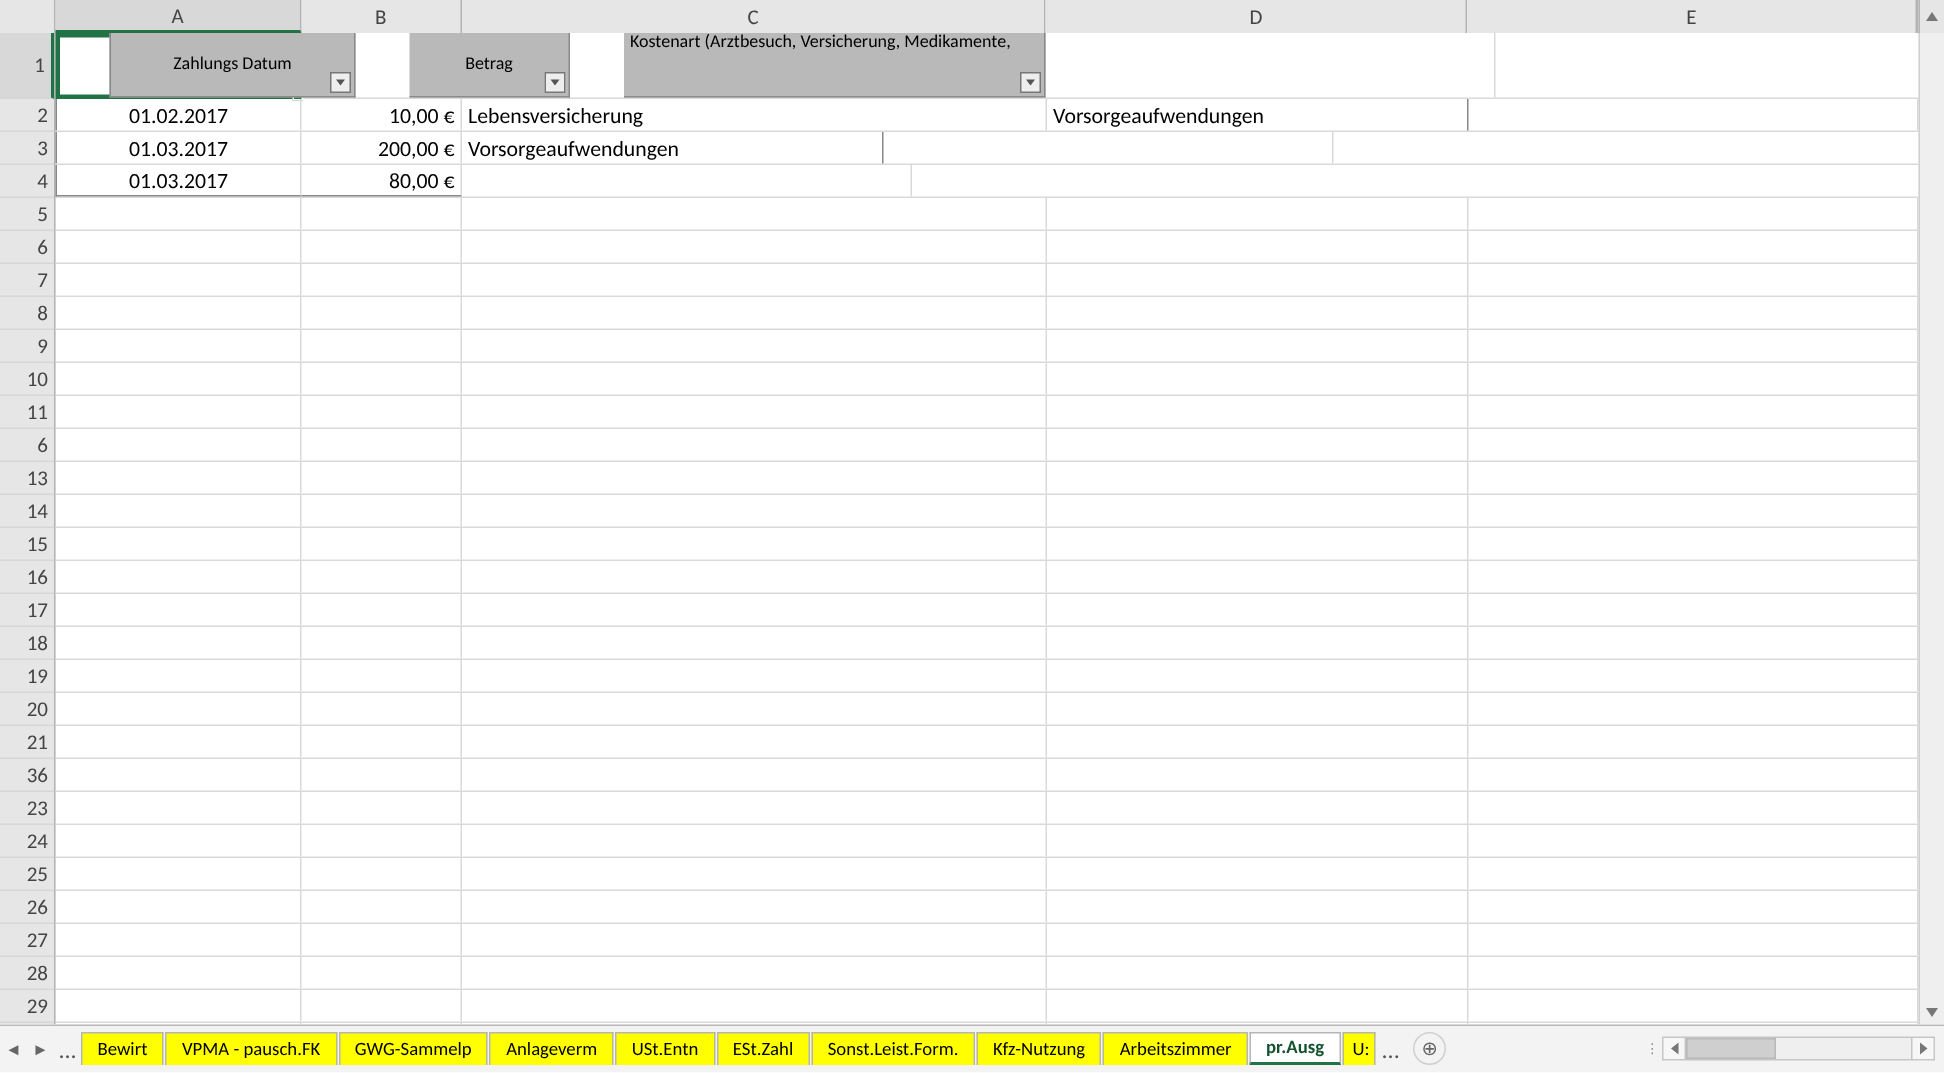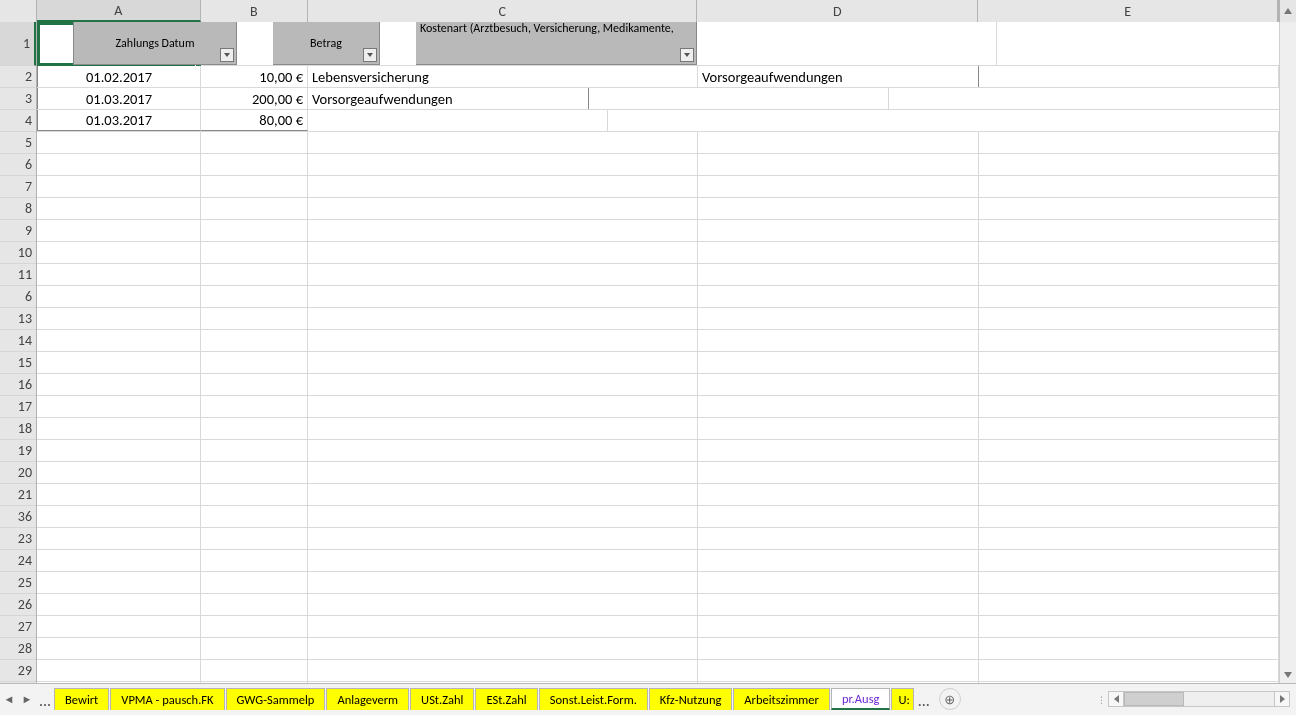--- a/index.html
+++ b/index.html
@@ -52,21 +52,21 @@
   .vsb .track{flex:1;position:relative;}
   .vsb .arrow{height:16px;display:flex;align-items:center;justify-content:center;}
   .vtri-dn{width:0;height:0;border-left:4px solid transparent;border-right:4px solid transparent;border-top:6px solid #777;}
 
   
   .bottom{height:32px;display:flex;border-top:1px solid #b8b8b8;background:#f3f3f3;}
   .tabsarea{display:flex;align-items:flex-end;height:24px;margin-top:2px;}
   .navbtn{width:18px;height:22px;display:flex;align-items:center;justify-content:center;color:#666;font-size:11px;cursor:pointer;}
   .ellips{width:18px;text-align:center;color:#555;}
   .tab{height:22px;padding:0 10px;display:flex;align-items:center;font-size:12.5px;border:1px solid #b5b5b5;border-bottom:none;background:#ffff00;margin-right:1px;cursor:pointer;}
-  .tab.active{background:#fff;color:#6d28d9;border-bottom:2px solid #217346;font-weight:400;}
+  .tab.active{background:#fff;color:#14532d;border-bottom:2px solid #217346;font-weight:700;}
   .tab.partial{padding:0 3px 0 6px;}
   .newtab{width:22px;height:22px;display:flex;align-items:center;justify-content:center;border:1px solid #d0d0d0;border-radius:50%;color:#666;margin-left:6px;font-size:13px;cursor:pointer;}
   .botspacer{flex:1;}
   .hsb{display:flex;align-items:center;height:24px;margin-top:3px;margin-right:6px;}
   .hsb .harrow{width:16px;height:16px;border:1px solid #c6c6c6;background:#f7f7f7;display:flex;align-items:center;justify-content:center;}
   .htri-l{width:0;height:0;border-top:4px solid transparent;border-bottom:4px solid transparent;border-right:5px solid #777;}
   .htri-r{width:0;height:0;border-top:4px solid transparent;border-bottom:4px solid transparent;border-left:5px solid #777;}
   .hsb .htrack{width:150px;height:16px;border-top:1px solid #c6c6c6;border-bottom:1px solid #c6c6c6;background:#efefef;position:relative;}
   .hsb .hthumb{position:absolute;left:0;top:0;height:14px;width:60px;background:#cfcfcf;border:1px solid #b9b9b9;}
   .dots{width:8px;text-align:center;color:#888;font-size:9px;margin:0 3px;}
@@ -353,21 +353,21 @@
   <div class="bottom">
     <div class="tabsarea">
       <div class="navbtn">◄</div>
       <div class="navbtn">►</div>
       <div class="ellips">...</div>
       <div id="tabstrip" style="display:flex;align-items:flex-end;">
           <div class="tab">Bewirt</div>
           <div class="tab">VPMA - pausch.FK</div>
           <div class="tab">GWG-Sammelp</div>
           <div class="tab">Anlageverm</div>
-          <div class="tab">USt.Zahl</div>
+          <div class="tab">USt.Entn</div>
           <div class="tab">ESt.Zahl</div>
           <div class="tab">Sonst.Leist.Form.</div>
           <div class="tab">Kfz-Nutzung</div>
           <div class="tab">Arbeitszimmer</div>
         </div>
       <div class="tab active">pr.Ausg</div>
       <div class="tab partial" style="background:#ffff00;">U:</div>
       <div class="ellips">...</div>
       <div class="newtab">⊕</div>
     </div>

